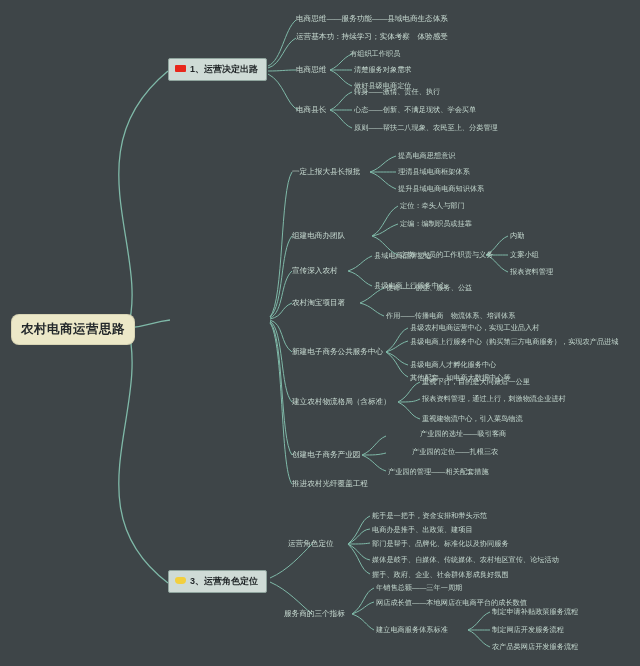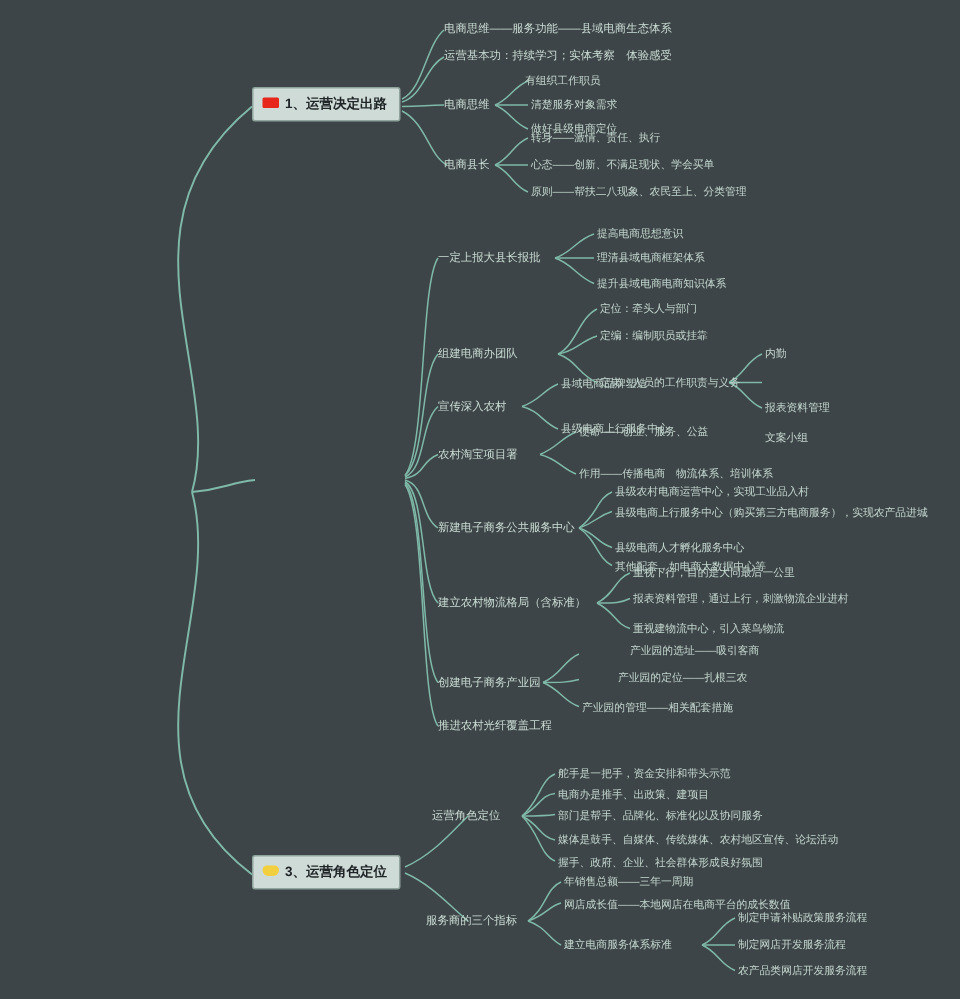--- a/index.html
+++ b/index.html
@@ -122,20 +122,21 @@
 
     <path d="M352,614 C364,606 364,592 374,588"></path>
     <path d="M352,614 C364,610 366,604 374,602"></path>
     <path d="M352,614 C364,618 366,626 374,630"></path>
 
     <path d="M468,630 C478,626 480,616 490,612"></path>
     <path d="M468,630 C478,630 482,630 490,630"></path>
     <path d="M468,630 C478,634 480,643 490,647"></path>
   </svg>
 
+  <div class="root" style="left:12px;top:315px;">农村电商运营思路</div>
 
   <div class="hdr" style="left:168px;top:58px;">
     <span class="flag red">
         <i></i>
       </span>
     <span class="t">1、运营决定出路</span>
   </div>
   <div class="hdr" style="left:168px;top:570px;">
     <span class="flag yellow">
         <i></i>
@@ -158,21 +159,21 @@
   <div class="node lvl2" style="left:292px;top:168px;">一定上报大县长报批</div>
   <div class="node lvl3" style="left:398px;top:152px;">提高电商思想意识</div>
   <div class="node lvl3" style="left:398px;top:168px;">理清县域电商框架体系</div>
   <div class="node lvl3" style="left:398px;top:185px;">提升县域电商电商知识体系</div>
 
   <div class="node lvl2" style="left:292px;top:232px;">组建电商办团队</div>
   <div class="node lvl3" style="left:400px;top:202px;">定位：牵头人与部门</div>
   <div class="node lvl3" style="left:400px;top:220px;">定编：编制职员或挂靠</div>
   <div class="node lvl3" style="left:400px;top:251px;">定岗：人员的工作职责与义务</div>
   <div class="node lvl3" style="left:510px;top:232px;">内勤</div>
-  <div class="node lvl3" style="left:510px;top:251px;margin-top:37px;">文案小组</div>
+  <div class="node lvl3" style="left:510px;top:251px;">文案小组</div>
   <div class="node lvl3" style="left:510px;top:268px;">报表资料管理</div>
 
   <div class="node lvl2" style="left:292px;top:267px;">宣传深入农村</div>
   <div class="node lvl3" style="left:374px;top:252px;">县域电商品牌塑造</div>
   <div class="node lvl3" style="left:374px;top:282px;">县级电商上行服务中心</div>
 
   <div class="node lvl2" style="left:292px;top:299px;">农村淘宝项目署</div>
   <div class="node lvl3" style="left:386px;top:284px;">使命——创业、服务、公益</div>
   <div class="node lvl3" style="left:386px;top:312px;">作用——传播电商　物流体系、培训体系</div>
 

